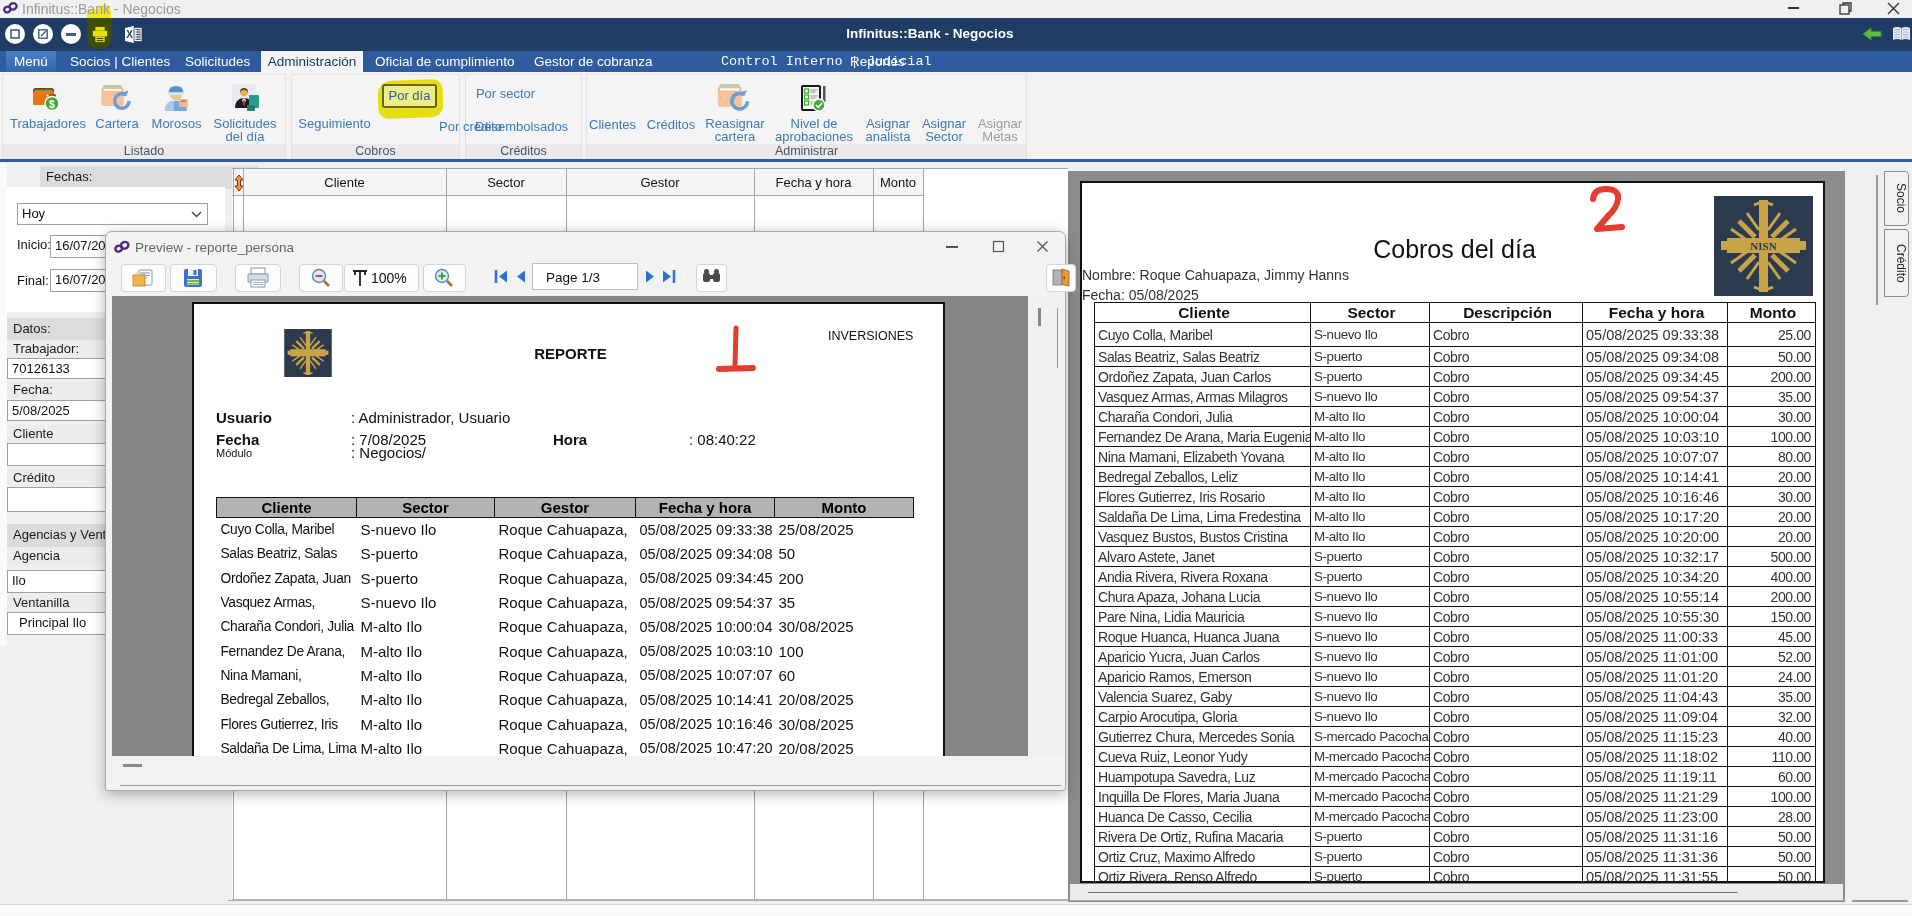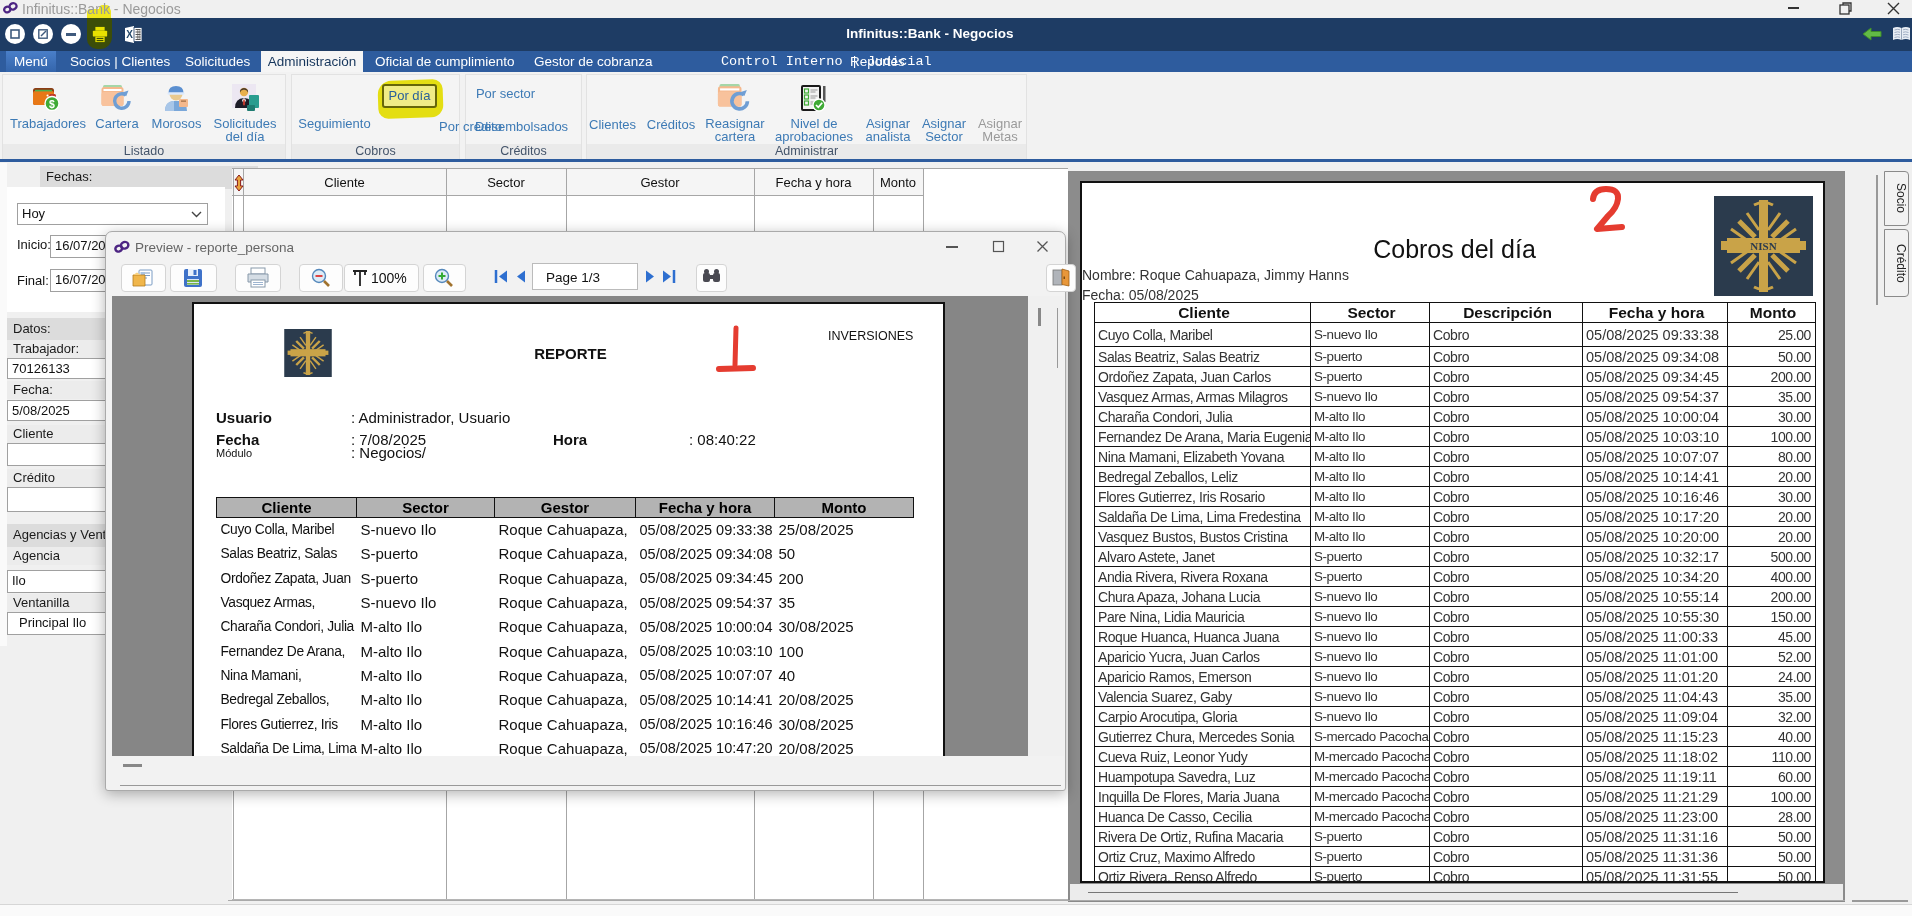--- a/index.html
+++ b/index.html
@@ -706,21 +706,21 @@
               <td>M-alto Ilo</td>
               <td>Roque Cahuapaza,</td>
               <td>05/08/2025 10:03:10</td>
               <td>100</td>
             </tr>
         <tr>
               <td>Nina Mamani,</td>
               <td>M-alto Ilo</td>
               <td>Roque Cahuapaza,</td>
               <td>05/08/2025 10:07:07</td>
-              <td>40</td>
+              <td>60</td>
             </tr>
         <tr>
               <td>Bedregal Zeballos,</td>
               <td>M-alto Ilo</td>
               <td>Roque Cahuapaza,</td>
               <td>05/08/2025 10:14:41</td>
               <td>20/08/2025</td>
             </tr>
         <tr>
               <td>Flores Gutierrez, Iris</td>

